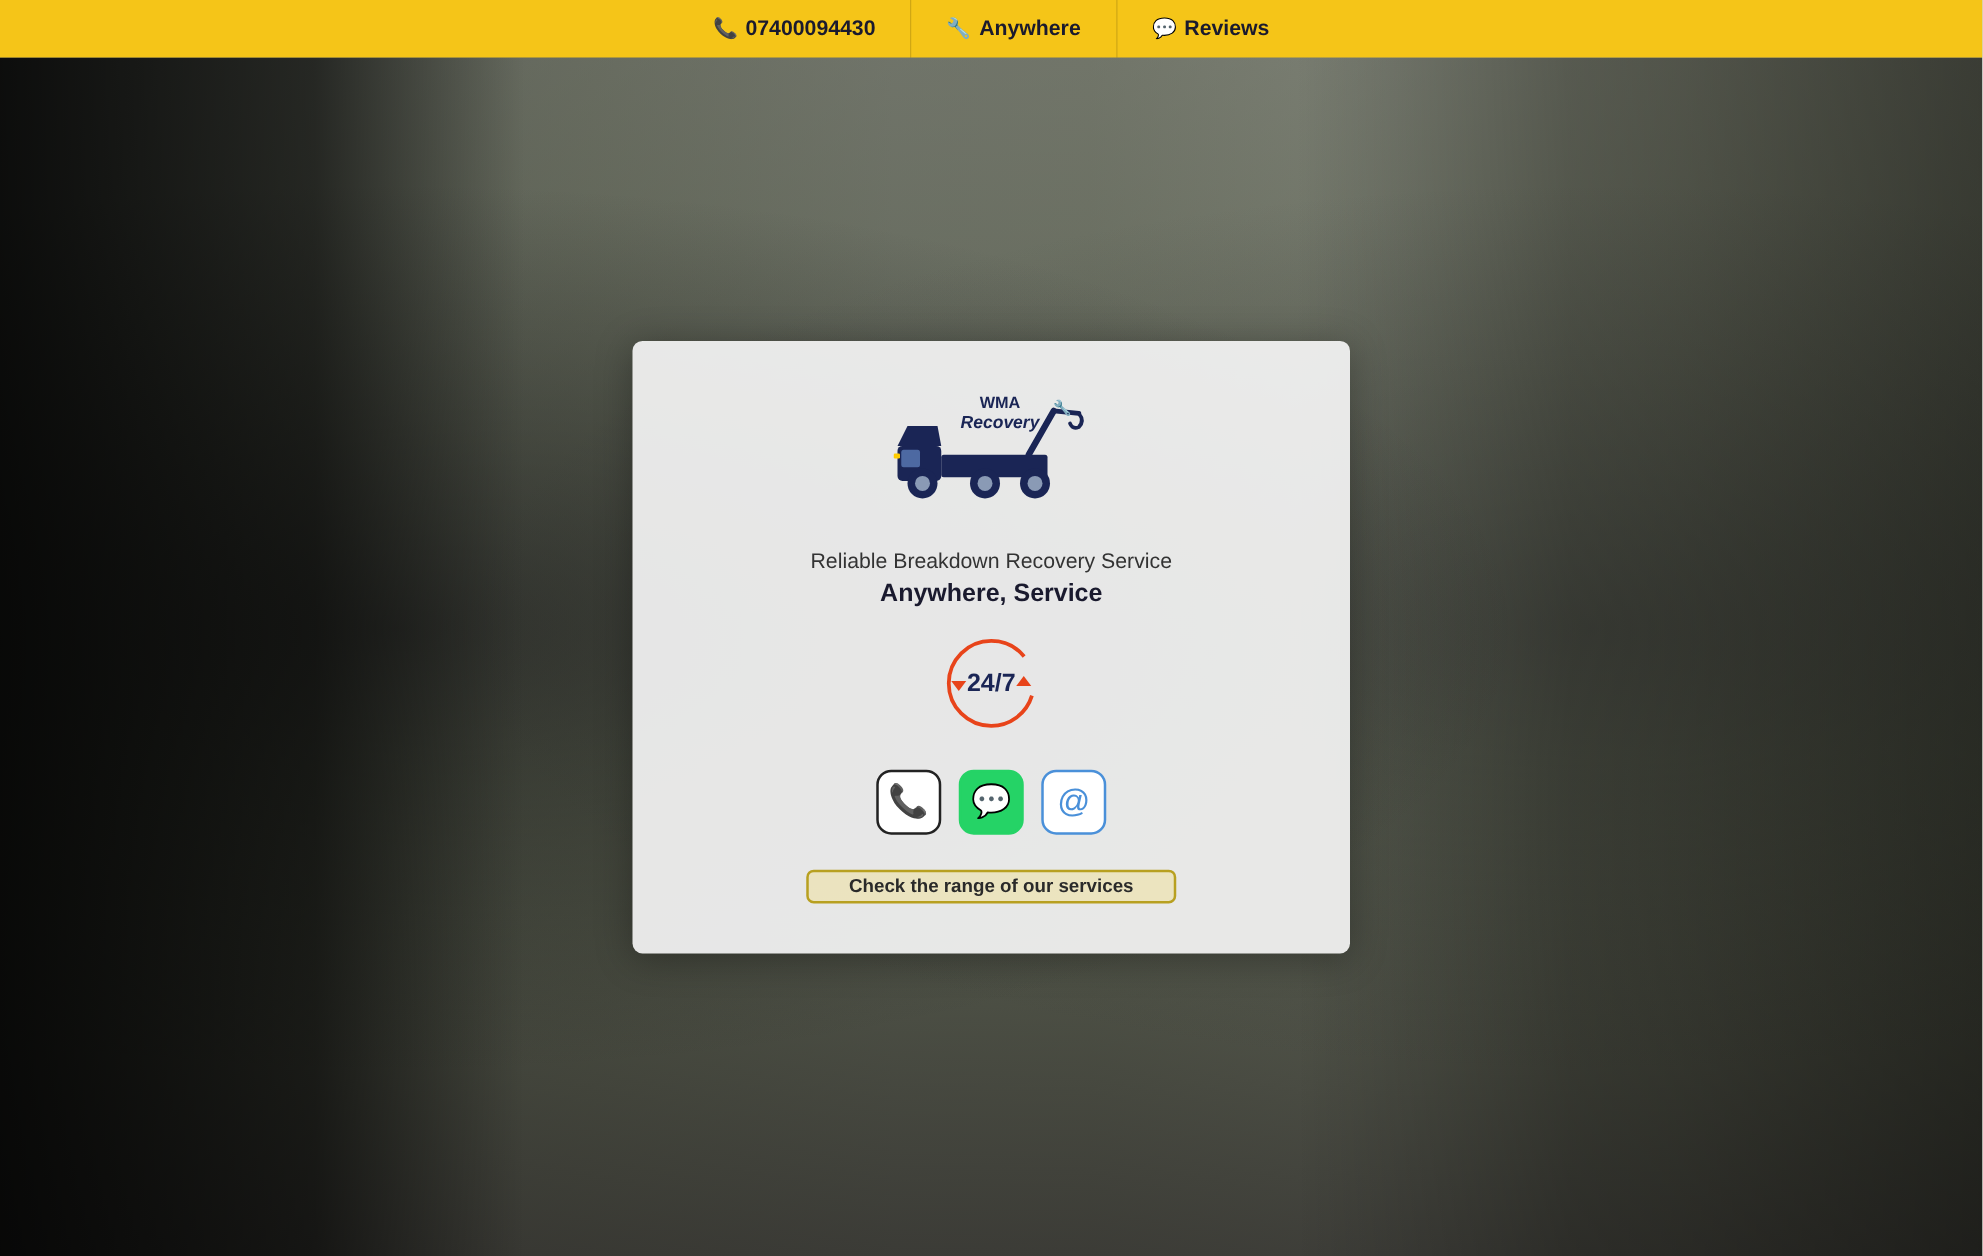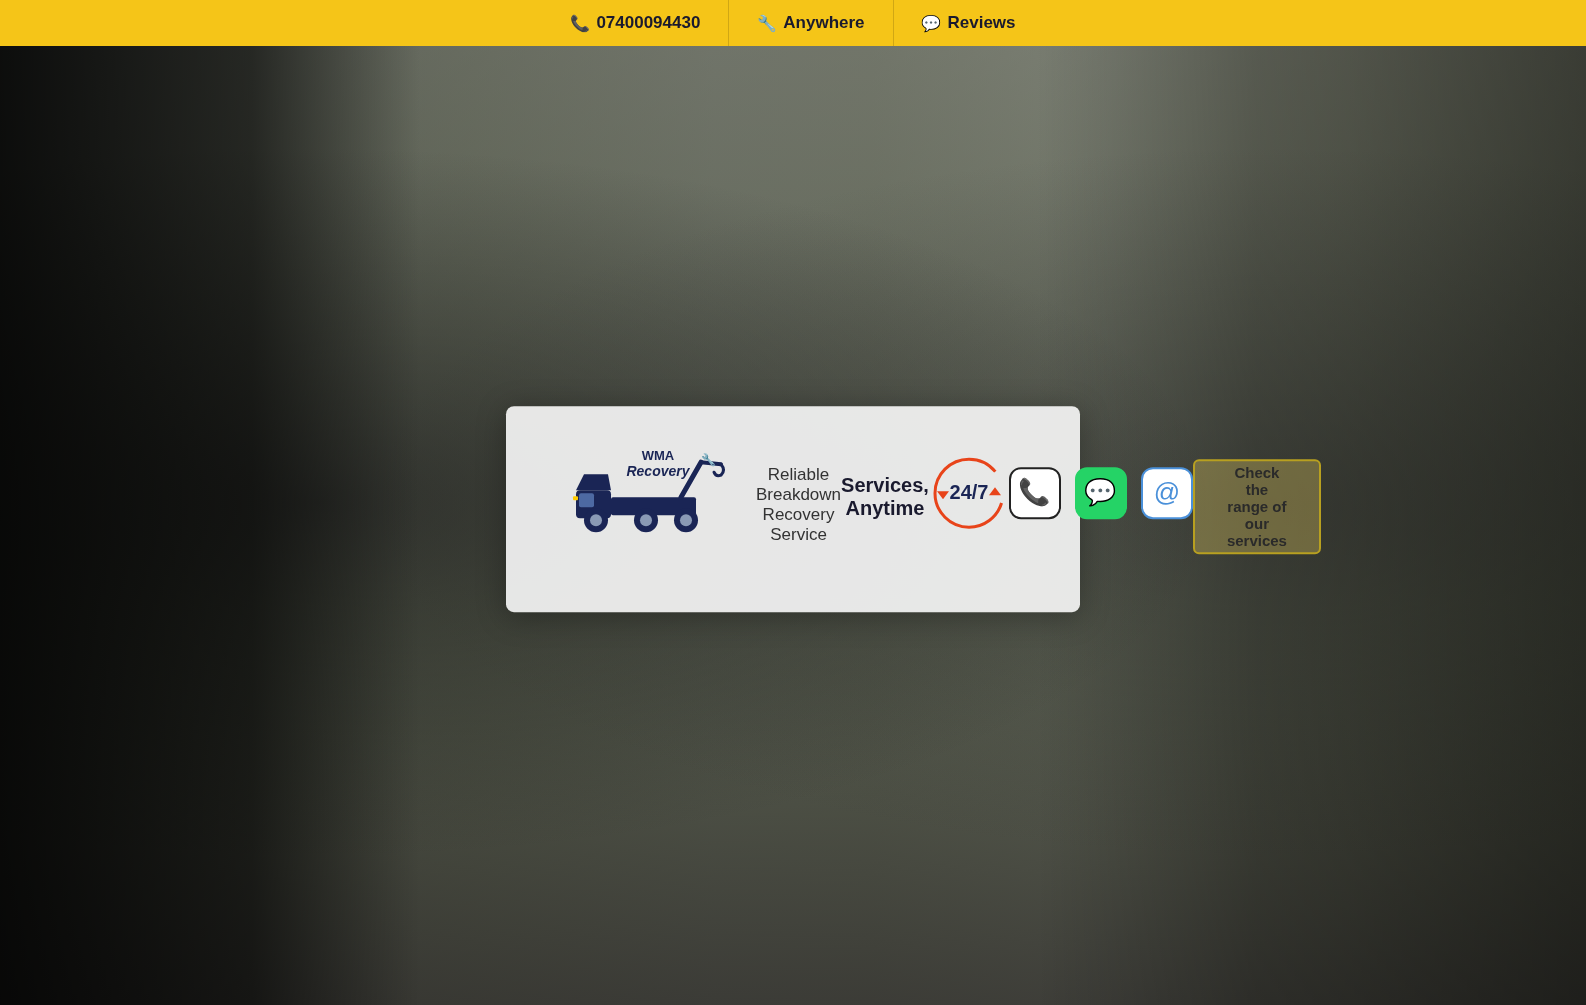--- a/index.html
+++ b/index.html
@@ -79,21 +79,21 @@
     .card {
       position: absolute;
       top: 50%;
       left: 50%;
       transform: translate(-50%, -47%);
       width: 574px;
       background: rgba(245, 245, 245, 0.92);
       border-radius: 8px;
       padding: 36px 40px 40px;
       display: flex;
-      flex-direction: row;
+      flex-direction: column;
       align-items: center;
       z-index: 50;
       box-shadow: 0 4px 30px rgba(0,0,0,0.3);
     }
 
     
     .logo-container {
       margin-bottom: 16px;
     }
 
@@ -297,21 +297,21 @@
 
       <text x="112" y="18" font-family="Arial" font-weight="900" font-size="13" fill="#1a2555" text-anchor="middle">WMA</text>
       <text x="112" y="34" font-family="Arial" font-weight="700" font-style="italic" font-size="14" fill="#1a2555" text-anchor="middle">Recovery</text>
 
       <text x="155" y="22" font-size="12" fill="#1a2555">🔧</text>
     </svg>
   </div>
 
 
   <p class="tagline">Reliable Breakdown Recovery Service</p>
-  <p class="tagline-bold">Services, Anytime</p>
+  <p class="tagline-bold">Anywhere, Service</p>
 
   <div>
     <svg class="badge-247" viewBox="0 0 80 80" xmlns="http://www.w3.org/2000/svg">
 
       <circle cx="40" cy="40" r="34" fill="none" stroke="#e8441a" stroke-width="3" stroke-dasharray="180 32" stroke-dashoffset="-10"></circle>
 
       <polygon points="72,42 66,34 60,42" fill="#e8441a"></polygon>
       <polygon points="8,38 14,46 20,38" fill="#e8441a"></polygon>
 
       <text x="40" y="46" font-family="Arial" font-weight="900" font-size="20" fill="#1a2555" text-anchor="middle">24/7</text>

